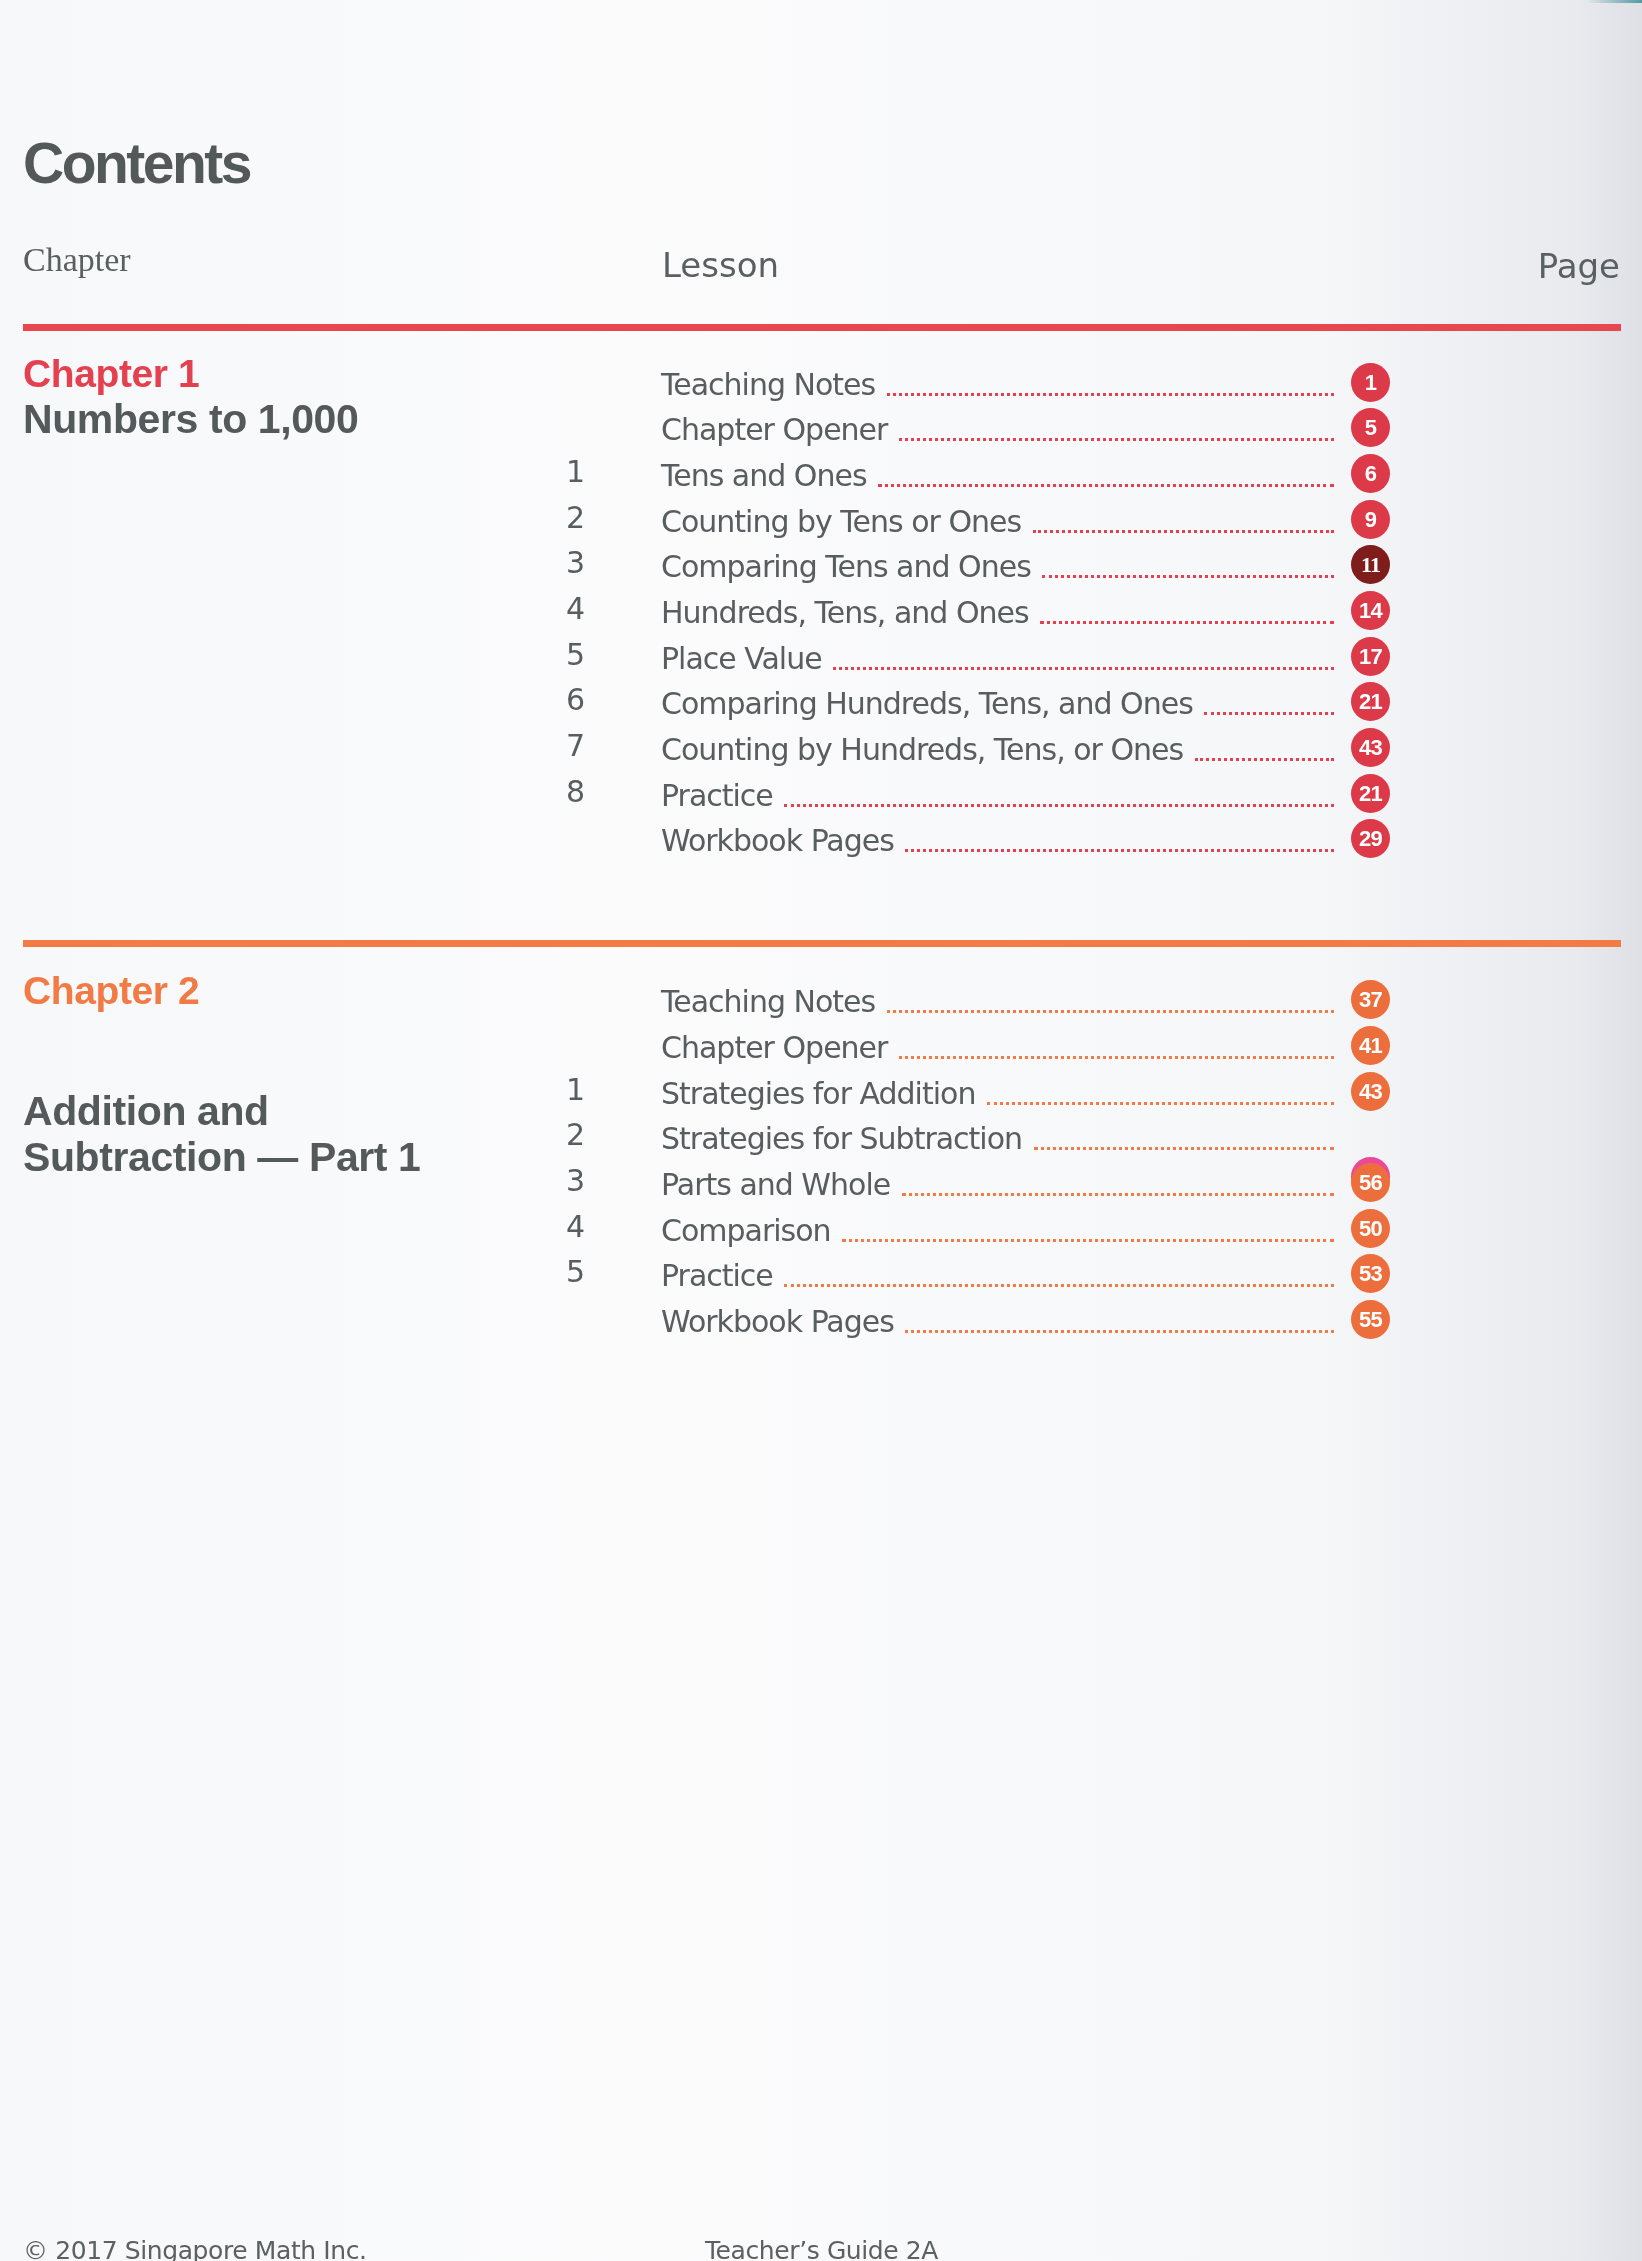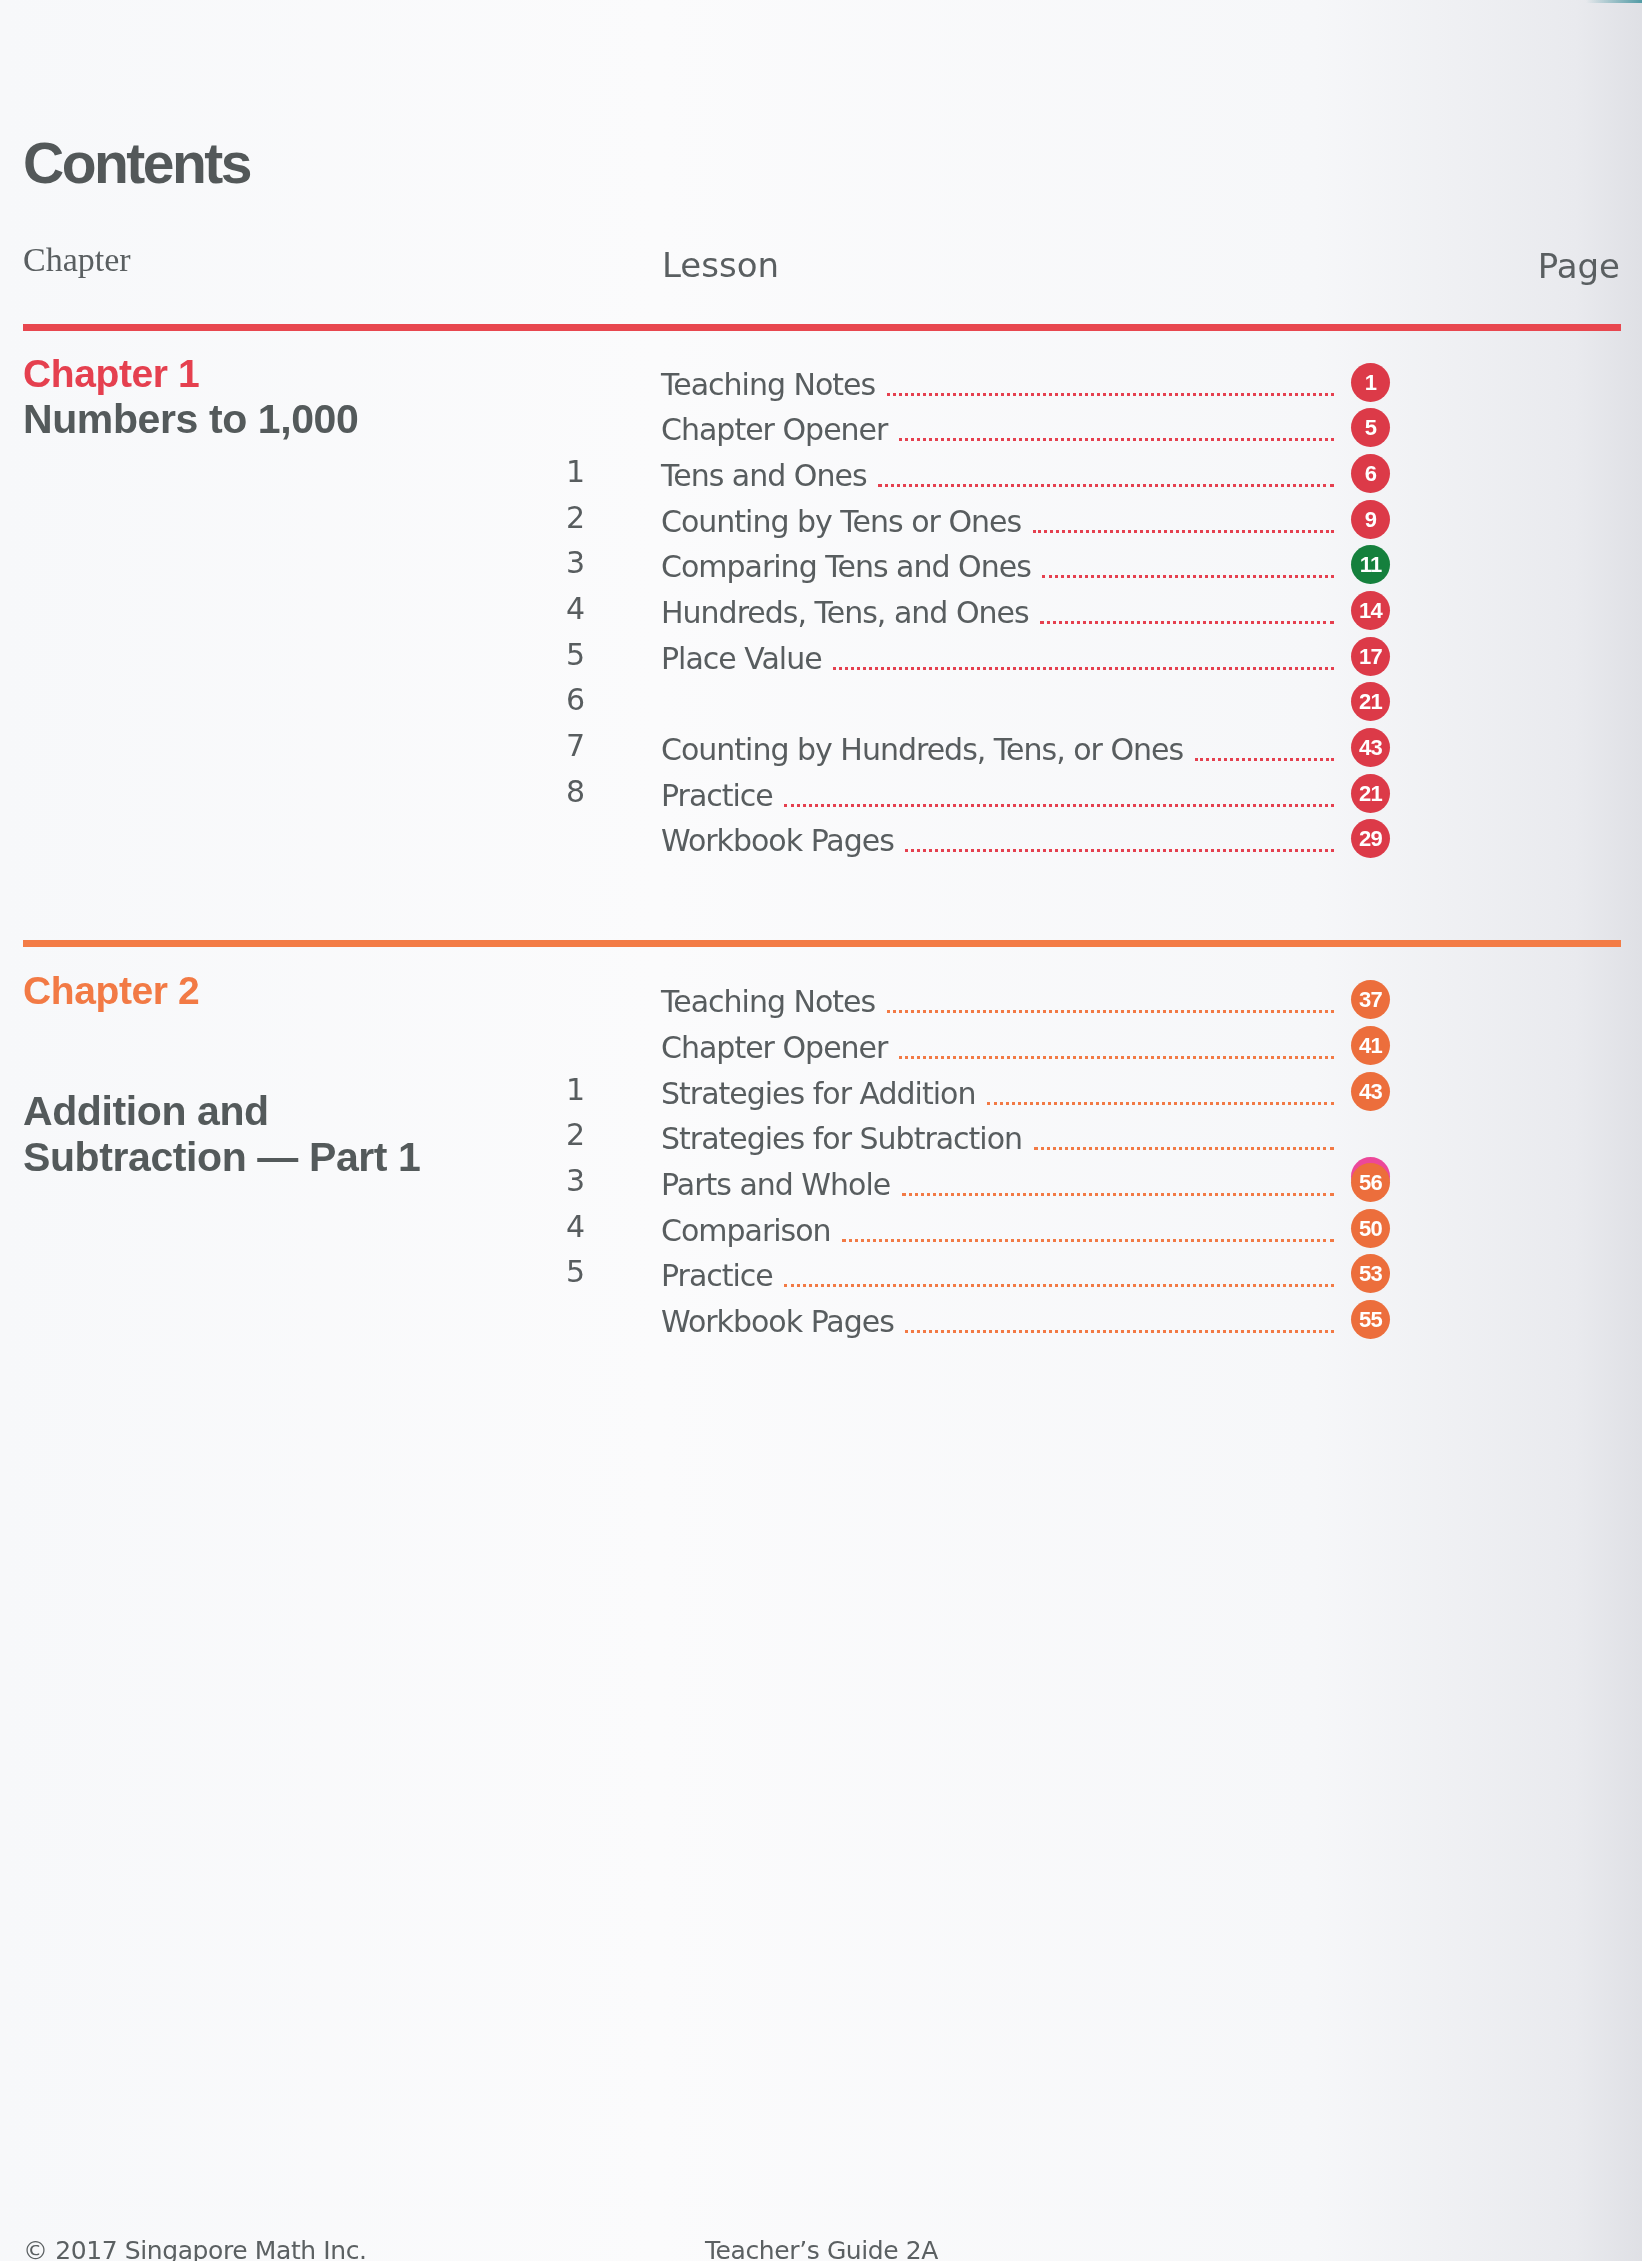--- a/index.html
+++ b/index.html
@@ -114,40 +114,44 @@
       <span class="leader" style="border-bottom-color: rgb(229, 64, 79);"></span>
     </div>
     <span class="badge" style="background: rgb(220, 58, 72);">9</span>
   </div>
       <div class="row" style="top: 542px;">
     <span class="num">3</span>
     <div class="title-wrap">
       <span class="title">Comparing Tens and Ones</span>
       <span class="leader" style="border-bottom-color: rgb(229, 64, 79);"></span>
     </div>
-    <span class="badge" style="background: #15803d;">11</span>
+    <span class="badge" style="background: #7f1d1d; font-family: Liberation Serif, serif;">11</span>
   </div>
       <div class="row" style="top: 588px;">
     <span class="num">4</span>
     <div class="title-wrap">
       <span class="title">Hundreds, Tens, and Ones</span>
       <span class="leader" style="border-bottom-color: rgb(229, 64, 79);"></span>
     </div>
     <span class="badge" style="background: rgb(220, 58, 72);">14</span>
   </div>
       <div class="row" style="top: 634px;">
     <span class="num">5</span>
     <div class="title-wrap">
       <span class="title">Place Value</span>
       <span class="leader" style="border-bottom-color: rgb(229, 64, 79);"></span>
     </div>
     <span class="badge" style="background: rgb(220, 58, 72);">17</span>
   </div>
       <div class="row" style="top: 679px;">
     <span class="num">6</span>
+    <div class="title-wrap">
+      <span class="title">Comparing Hundreds, Tens, and Ones</span>
+      <span class="leader" style="border-bottom-color: rgb(229, 64, 79);"></span>
+    </div>
     <span class="badge" style="background: rgb(220, 58, 72);">21</span>
   </div>
       <div class="row" style="top: 725px;">
     <span class="num">7</span>
     <div class="title-wrap">
       <span class="title">Counting by Hundreds, Tens, or Ones</span>
       <span class="leader" style="border-bottom-color: rgb(229, 64, 79);"></span>
     </div>
     <span class="badge" style="background: rgb(220, 58, 72);">43</span>
   </div>

